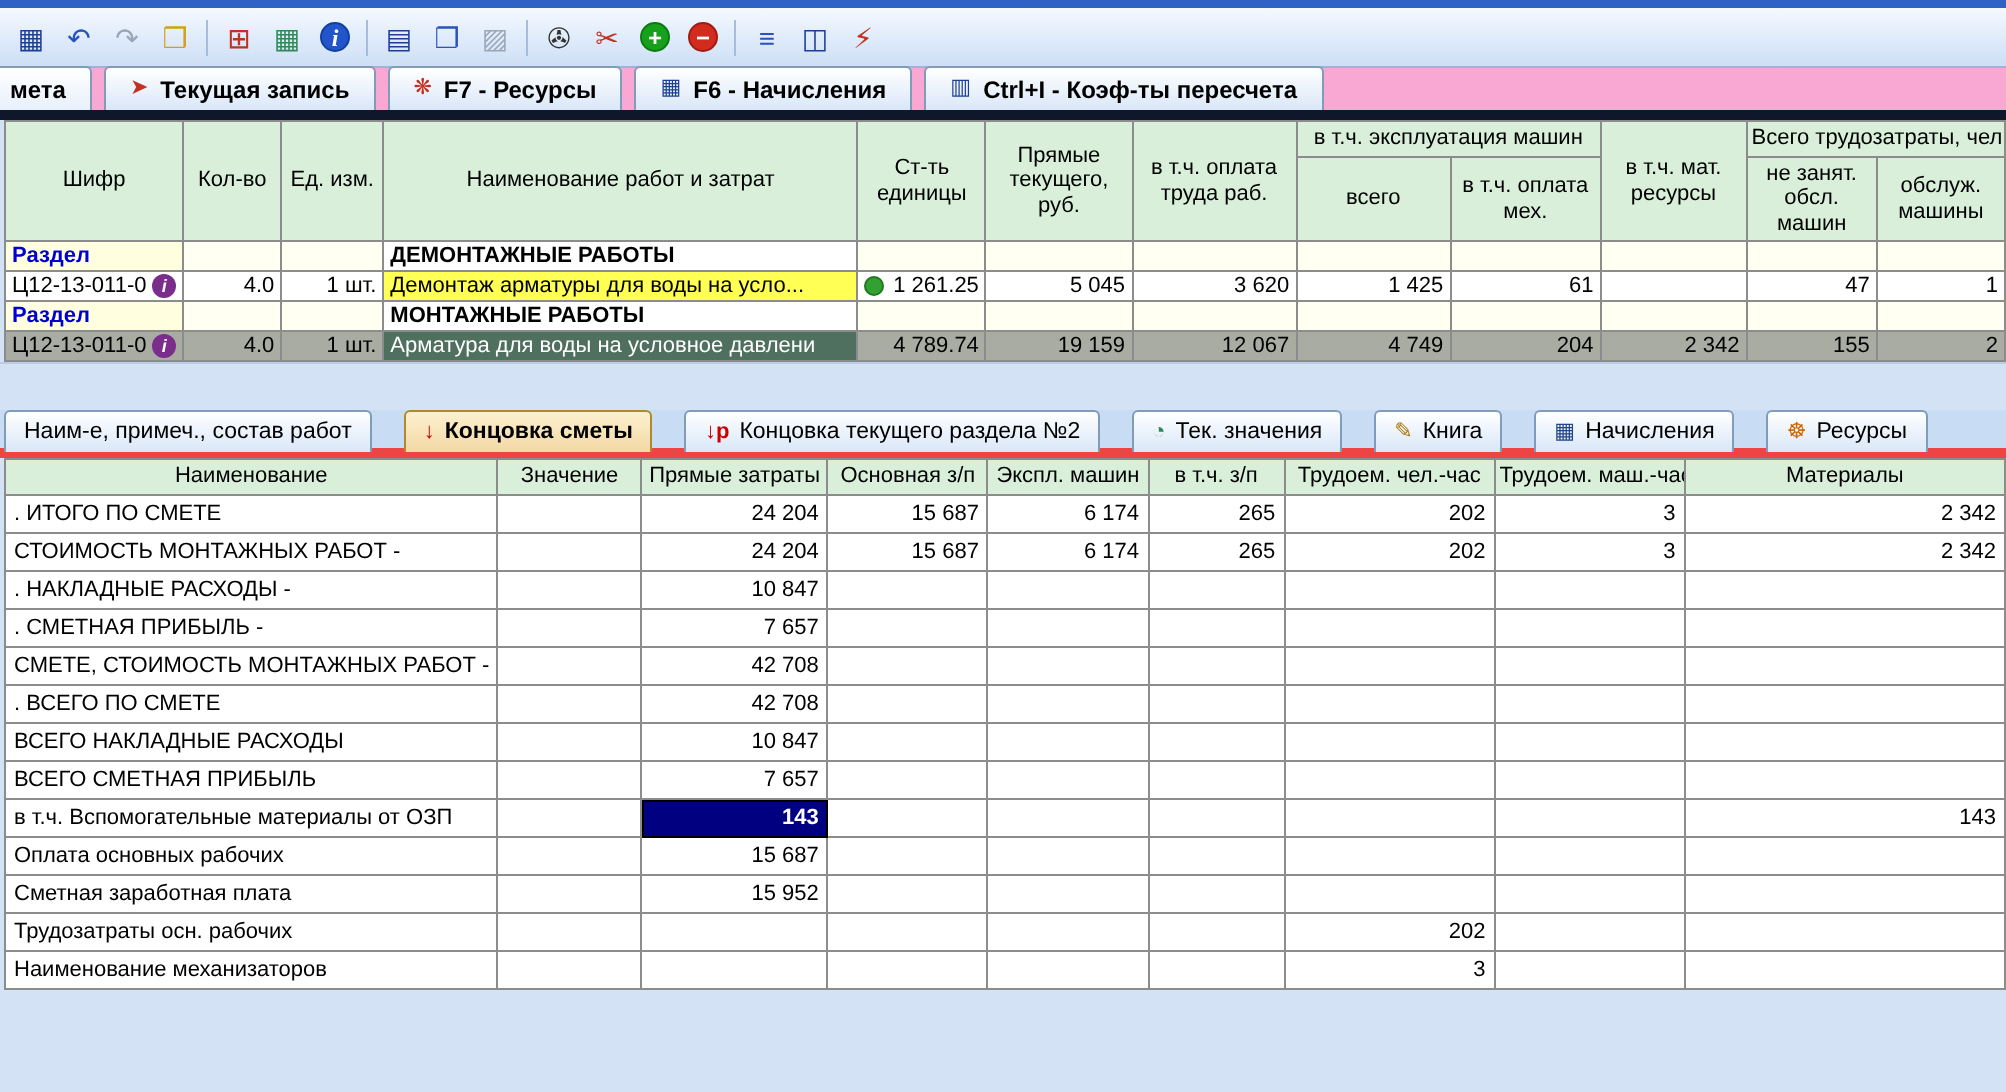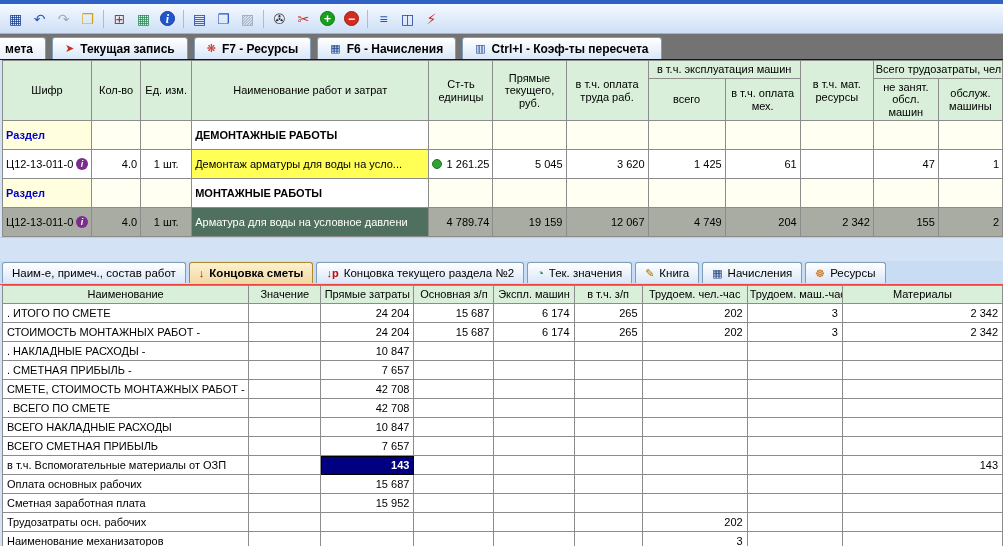--- a/index.html
+++ b/index.html
@@ -16,54 +16,54 @@
   .tg{font-size:14px;line-height:1}
   .c-navy{color:#1c3f94}.c-blue{color:#2a52be}.c-gray{color:#9aa7b8}.c-gold{color:#d4a017}
   .c-red{color:#c23022}.c-green{color:#2e8b57}.c-dark{color:#333}
   .circ{width:15px;height:15px;border-radius:50%;color:#fff;display:flex;align-items:center;justify-content:center;font-size:12px;font-weight:bold;line-height:1}
   .circ.green{background:#16a01c;border:1px solid #0c7a12}
   .circ.red{background:#d22c1e;border:1px solid #a01c12}
   .circ.blue{background:#2255cc;border:1px solid #123f9e;font-style:italic;font-family:"Liberation Serif",serif}
   .tsep{width:1px;height:18px;background:#a6bcd8;margin:0 3px;flex:none}
 
   
-  .tabstrip{height:26px;background:#737373;display:flex;align-items:flex-end;padding-left:0;gap:6px;border-bottom:1px solid #0f172a}
+  .tabstrip{height:26px;background:#f9a8d4;display:flex;align-items:flex-end;padding-left:0;gap:6px;border-bottom:5px solid #0f172a}
   .ttab{height:22px;border:1px solid #7f9db9;border-bottom:none;border-radius:3px 3px 0 0;background:linear-gradient(#ffffff,#d9e7f8);padding:0 12px;display:flex;align-items:center;gap:6px;font-size:12px;font-weight:bold;white-space:nowrap;cursor:default}
   .ttab.first{margin-left:-10px;padding-left:14px;background:linear-gradient(#ffffff,#e8f0fb)}
   .tico{font-size:11px;line-height:1}
 
   
   table{border-collapse:collapse;table-layout:fixed;background:#fff}
   .tblwrap{padding-left:2px}
   th,td{border:1px solid #8c8c8c;overflow:hidden;white-space:nowrap;font-weight:normal}
   th{background:#d9efda;text-align:center;font-size:11px;line-height:1.1;padding:1px 2px}
 
   
   .uptable{width:1001px}
-  .uptable td{height:29px;padding:0 3px;font-size:11px}
+  .uptable td{height:15px;padding:0 3px;font-size:11px}
   .uptable .n{text-align:right}
-  .uptable .u{text-align:center}
+  .uptable .u{text-align:right}
   .uptable .code{display:table-cell}
   .codeflex{display:flex;align-items:center;justify-content:space-between;gap:2px}
   .inf{width:12px;height:12px;border-radius:50%;background:#7b2d8b;color:#fff;font-size:9px;font-weight:bold;font-style:italic;display:inline-flex;align-items:center;justify-content:center;flex:none}
   .inf::after{content:"i"}
   .gdot{width:10px;height:10px;border-radius:50%;background:#33a033;border:1px solid #1c7a1c;display:inline-block;flex:none}
   .costflex{display:flex;align-items:center;justify-content:space-between;gap:2px}
   tr.r-sec td{background:#fffff2}
   tr.r-sec td.code{background:#ffffe0;color:#0000d0;font-weight:bold}
   tr.r-sec td.nm{font-weight:bold;background:#fff}
   tr.r-item td.nm.hl{background:#ffff55}
   tr.r-selected td{background:#a8aca2}
   tr.r-selected td.nm{background:#50705f;color:#fff}
 
   
   .gap{height:24px;background:#d4e2f6;border-top:1px solid #b9cce6}
 
   
-  .btabstrip{height:24px;background:#c8dcf4;display:flex;align-items:center;gap:3px;padding-left:2px;border-bottom:1px solid #ef4444}
+  .btabstrip{height:24px;background:#c8dcf4;display:flex;align-items:flex-start;gap:16px;padding-left:2px;border-bottom:5px solid #ef4444}
   .btab{height:21px;border:1px solid #7f9db9;border-bottom:none;border-radius:3px 3px 0 0;background:linear-gradient(#ffffff,#d9e7f8);padding:0 9px;display:flex;align-items:center;gap:5px;font-size:11.5px;white-space:nowrap;cursor:default}
   .btab.active{background:linear-gradient(#fdf0d0,#f2d9a4);border-color:#b08830;font-weight:bold}
   .bico{font-size:11px;line-height:1;font-weight:bold}
   .i-down{color:#cc0000}
   .i-values{color:#2a8a5a}
   .i-book{color:#aa7700}
   .i-grid{color:#224488}
   .i-wheel{color:#cc6600}
 
   

